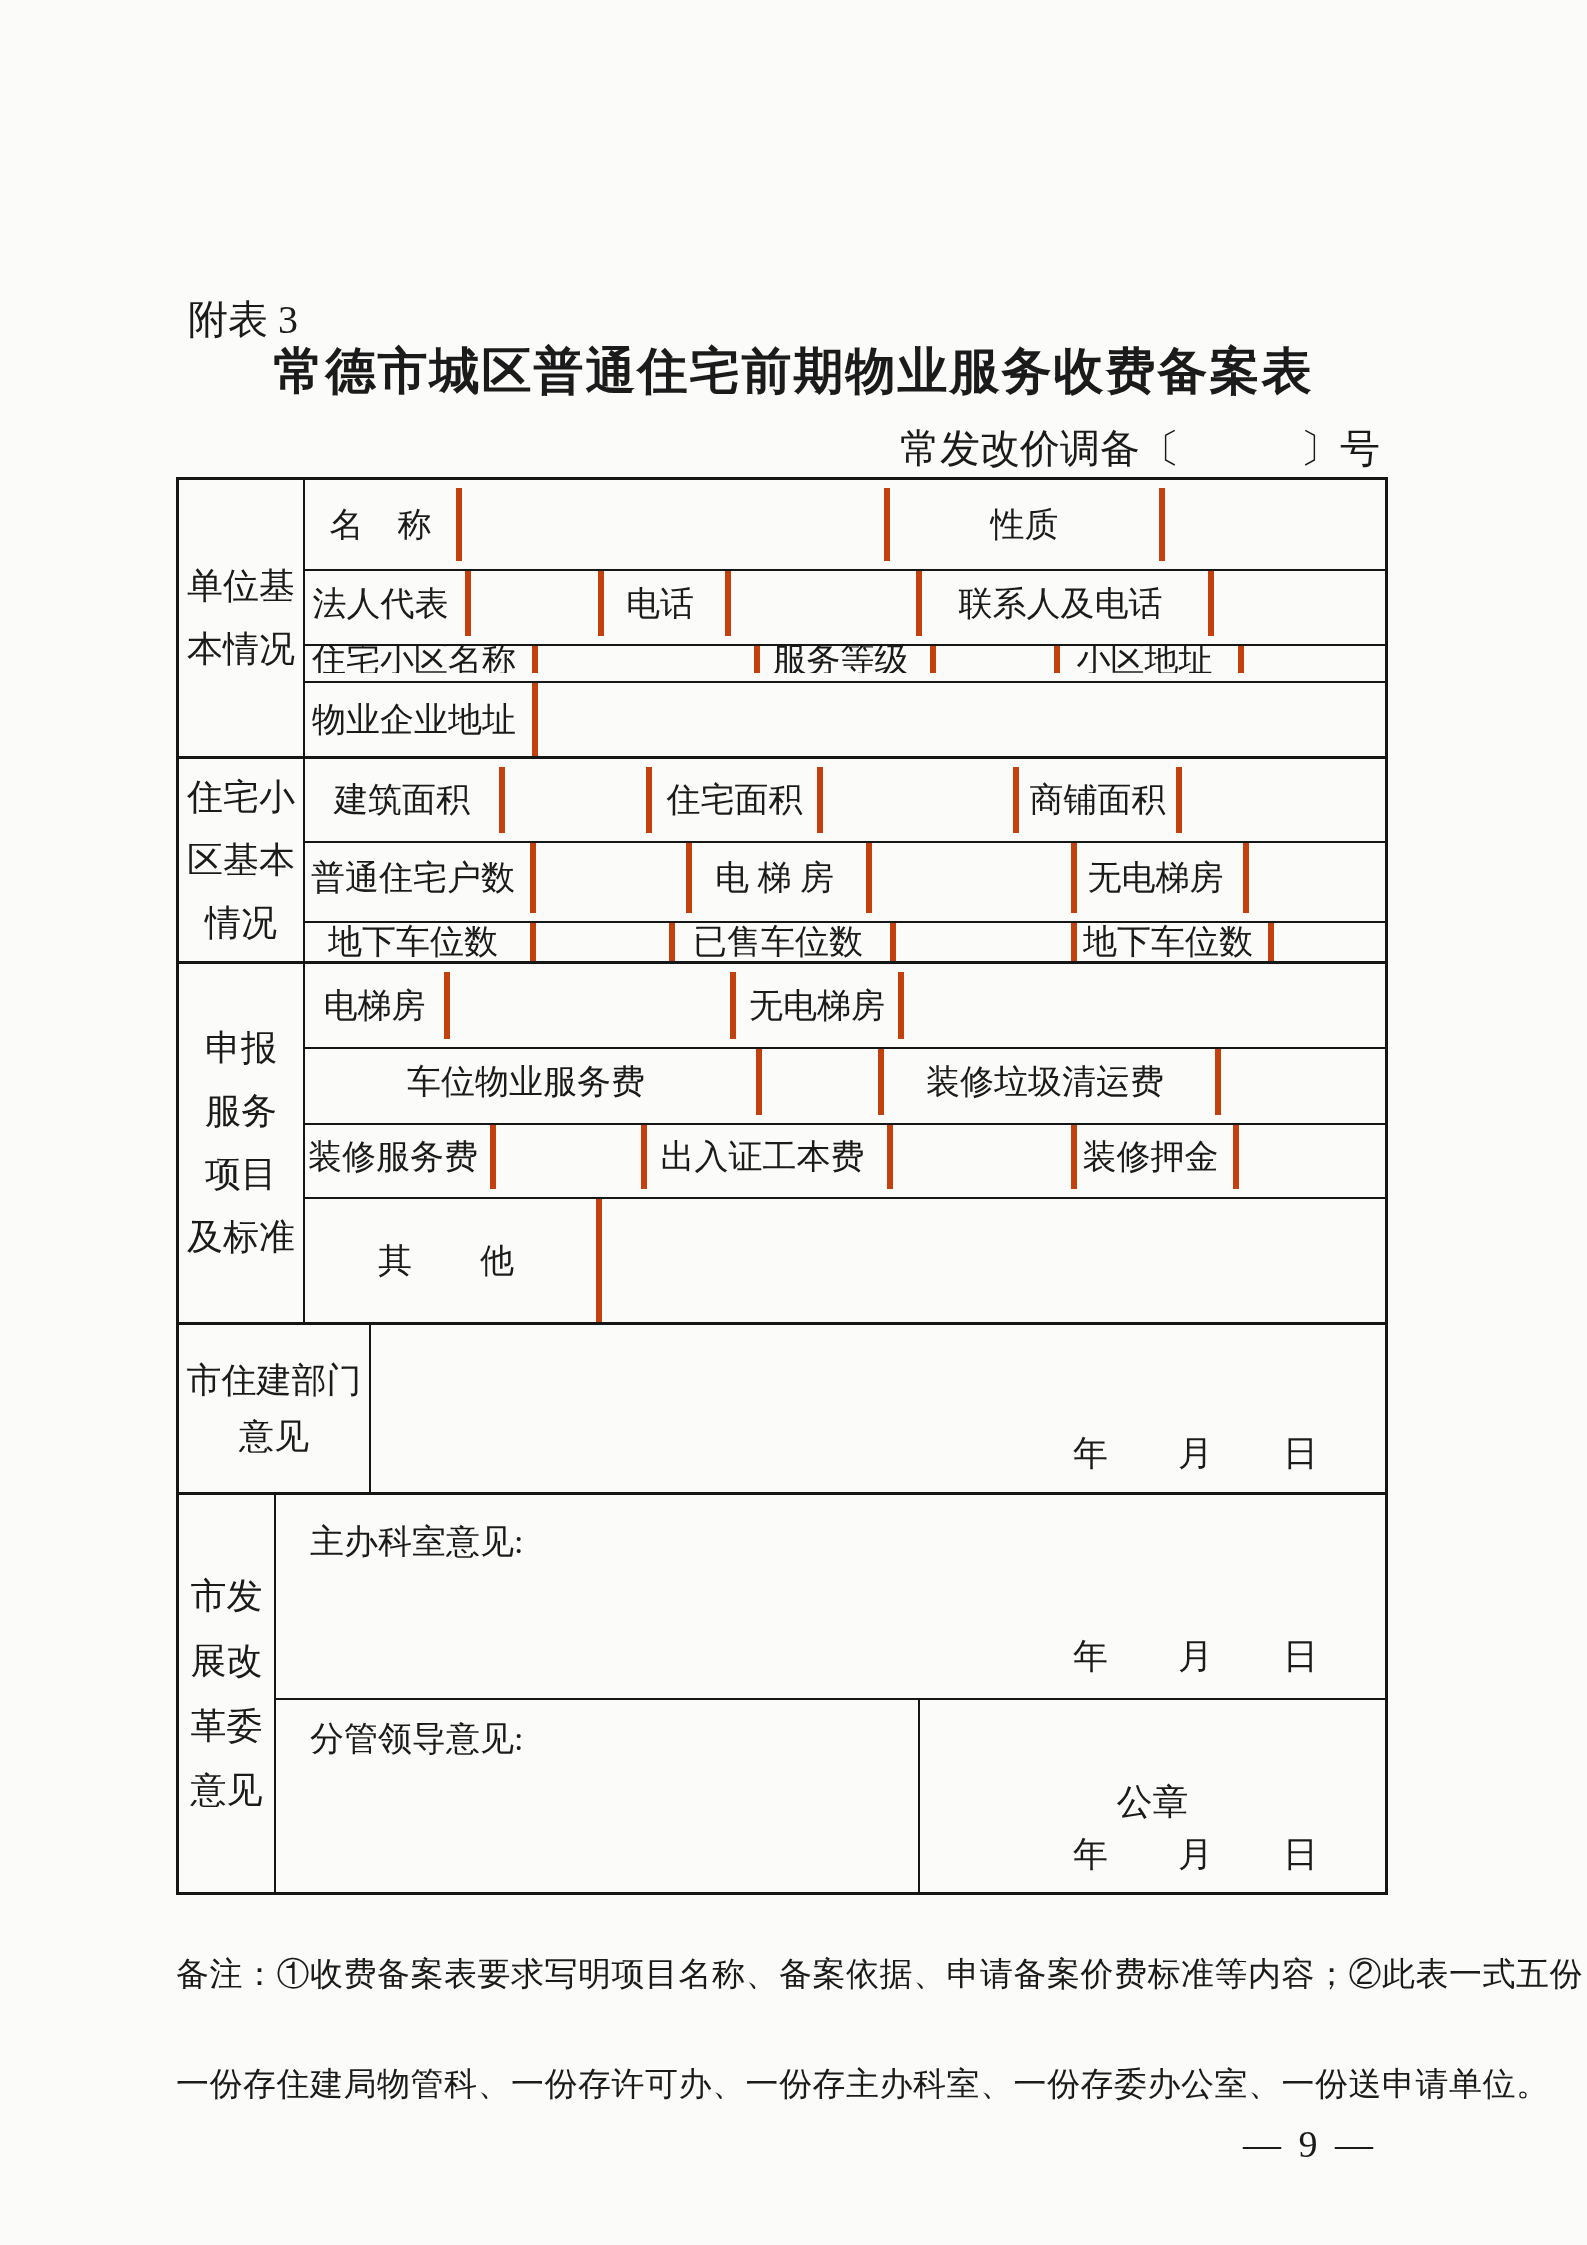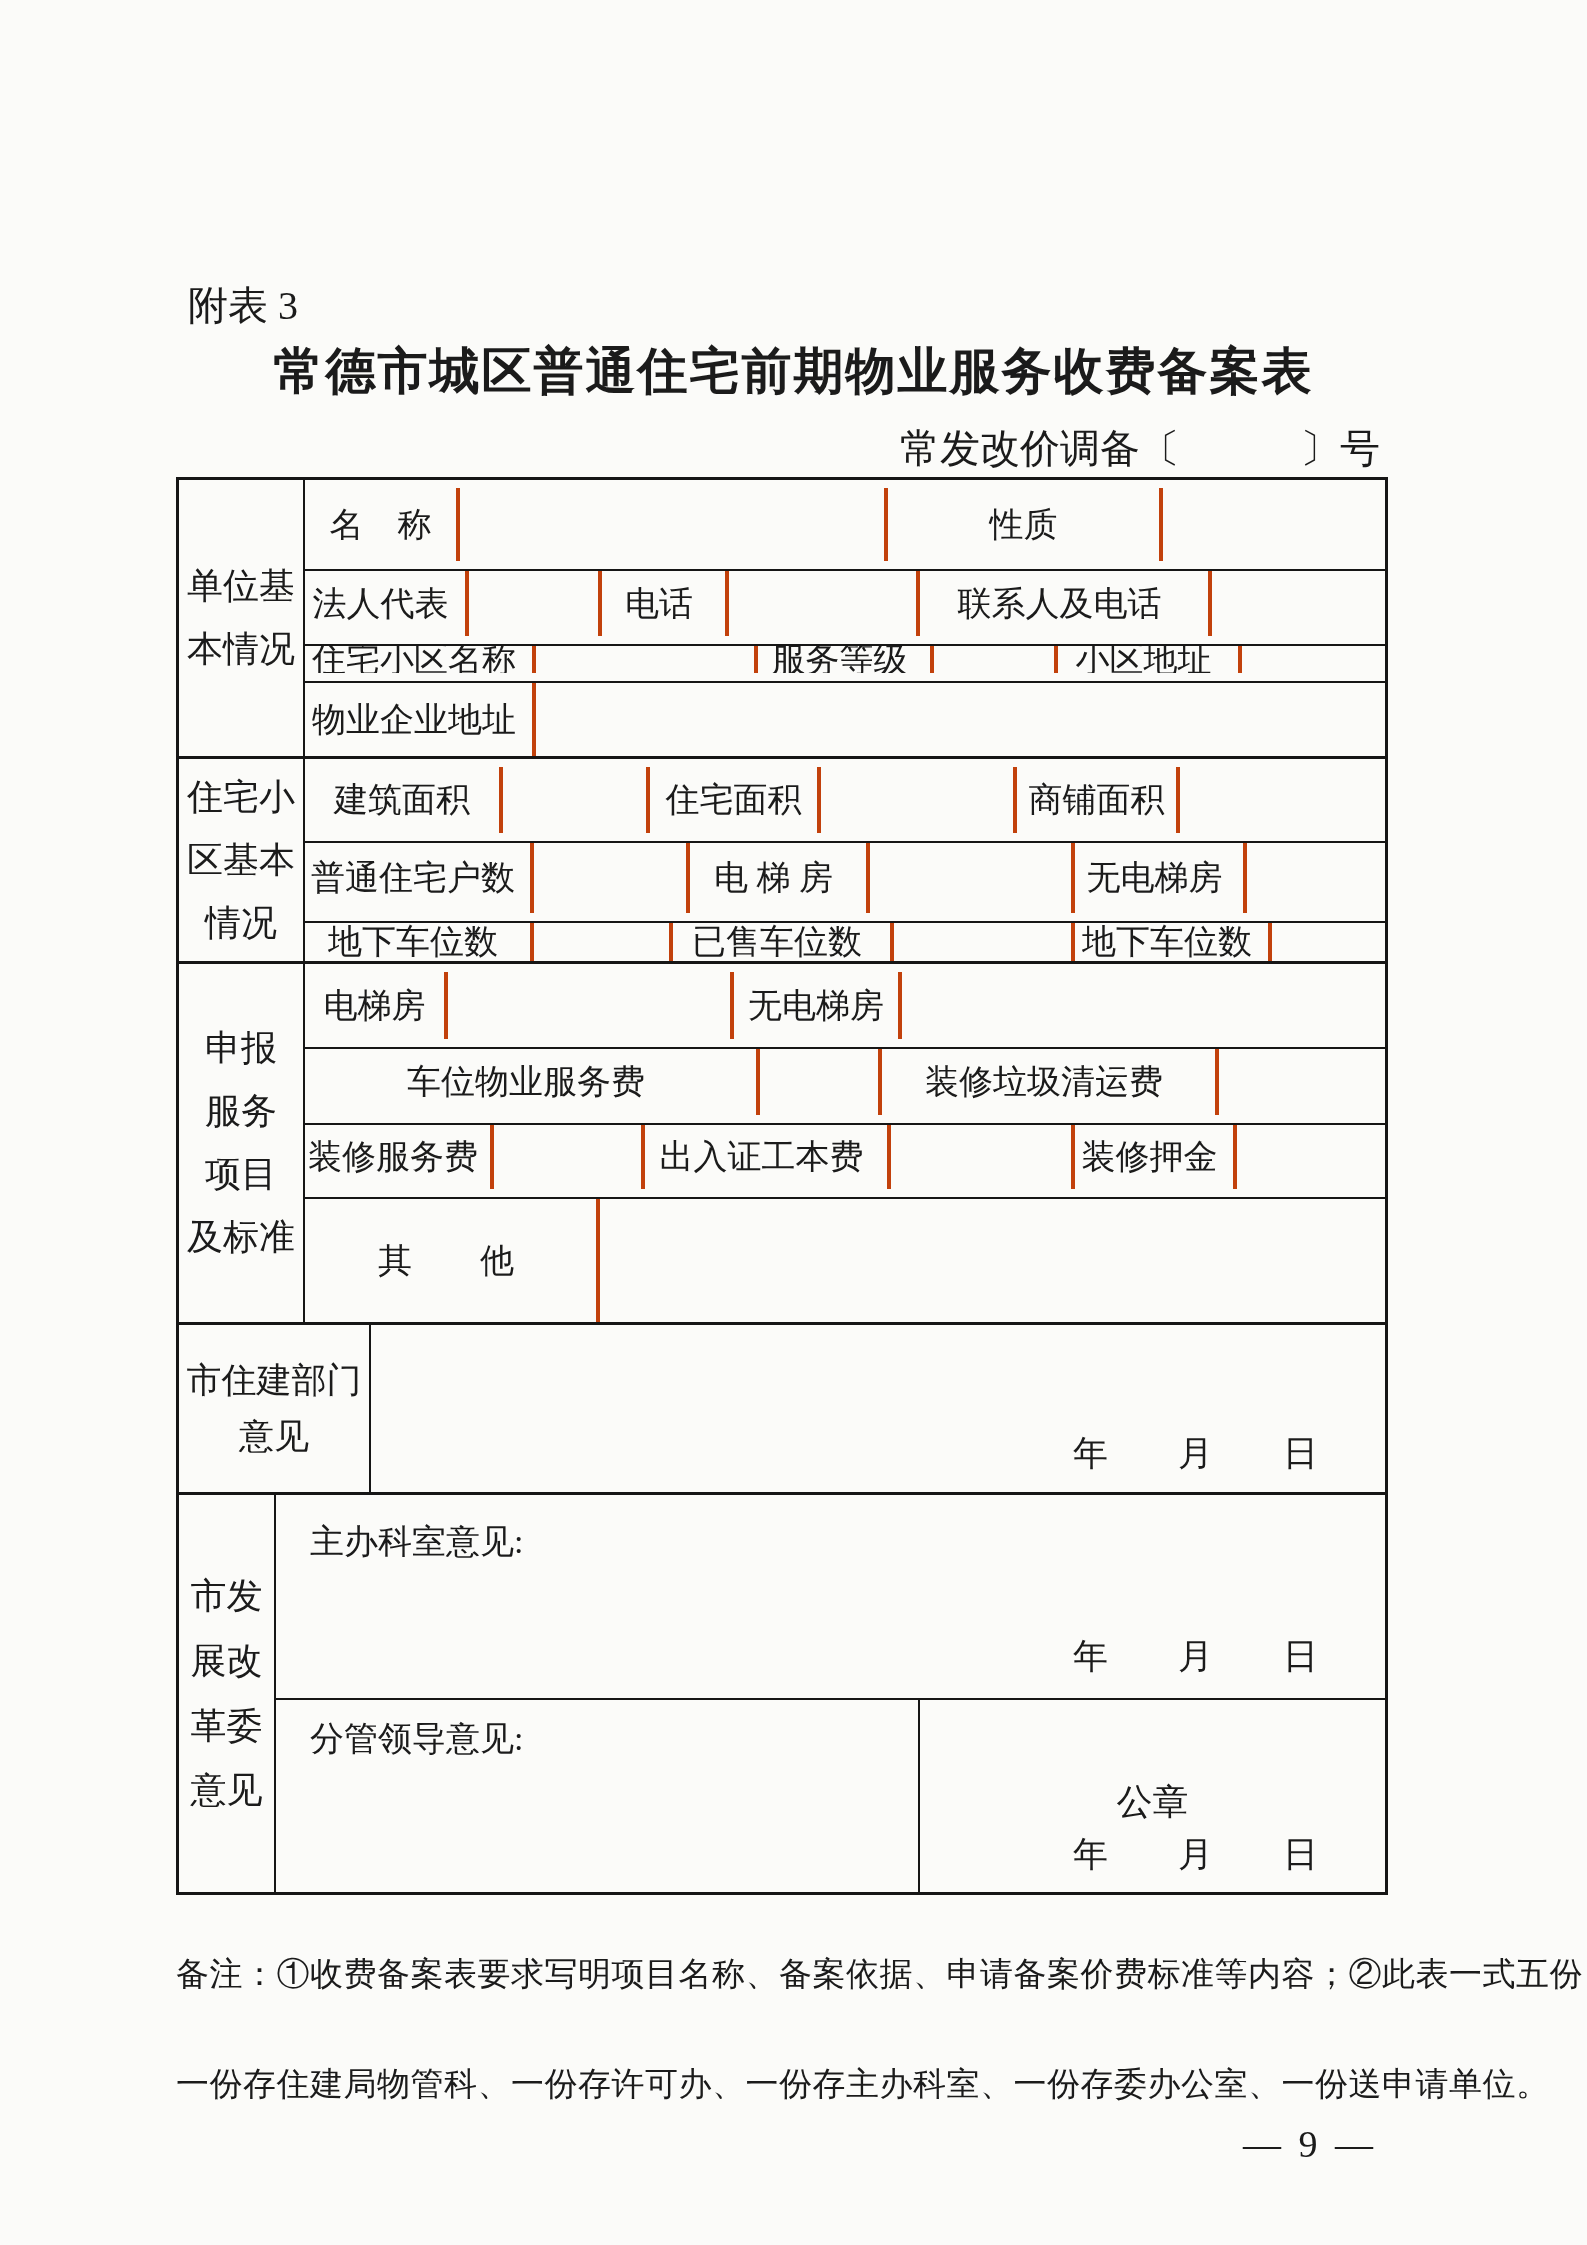--- a/index.html
+++ b/index.html
@@ -3,39 +3,39 @@
 <meta charset="utf-8">
 <style>
   * { box-sizing: border-box; margin: 0; padding: 0; }
   html,body { width: 1587px; height: 2245px; }
   body {
     position: relative;
     background: #fbfbf9;
     color: #1b1b1b;
     font-family: "Liberation Serif", "DejaVu Serif", serif;
   }
-  .appendix { position: absolute; left: 188px; top: 278px; font-size: 40px; }
+  .appendix { position: absolute; left: 188px; top: 292px; font-size: 40px; }
   .title    { position: absolute; left: 0; top: 338px; width: 100%; text-align: center;
               font-size: 50px; font-weight: bold; letter-spacing: 2px; }
   .docnum   { position: absolute; left: 900px; top: 421px; font-size: 40px; }
 
   .tbl { position: absolute; left: 176px; top: 477px; width: 1212px; height: 1418px;
          border: 3px solid #161616; display: flex; flex-direction: column; }
   .sec { display: flex; flex: none; min-height: 0; }
   .sec + .sec { border-top: 3px solid #161616; }
   .sec-h { flex: none; border-right: 2px solid #161616; display: flex; align-items: center;
            justify-content: center; text-align: center; font-size: 36px;
            white-space: pre-line; line-height: 1.75; }
   .rows { flex: 1; display: flex; flex-direction: column; min-width: 0; }
   .row { display: flex; flex: none; min-height: 0; margin-top: 8px; }
   .row + .row { border-top: 2px solid #161616; gap: 9px; }
   .grow { flex: 1; }
   .c { flex: none; display: flex; align-items: center; justify-content: center;
        font-size: 34px; white-space: nowrap; overflow: hidden; }
-  .c + .c { border-left: 4px solid #c2410c; }
+  .c + .c { border-left: 6px solid #c2410c; }
   .fill { flex: 1; }
 
   .area { position: relative; flex: 1; min-width: 0; }
   .corner-label { position: absolute; left: 34px; top: 16px; font-size: 34px; }
   .date { position: absolute; right: 67px; font-size: 35px; white-space: pre; }
   .seal { position: absolute; left: 0; right: 0; top: 78px; text-align: center; font-size: 36px; }
 
   .split { display: flex; flex: 1; min-height: 0; }
   .split-l { flex: none; width: 644px; border-right: 2px solid #161616; position: relative; }
   .split-r { flex: 1; position: relative; }

